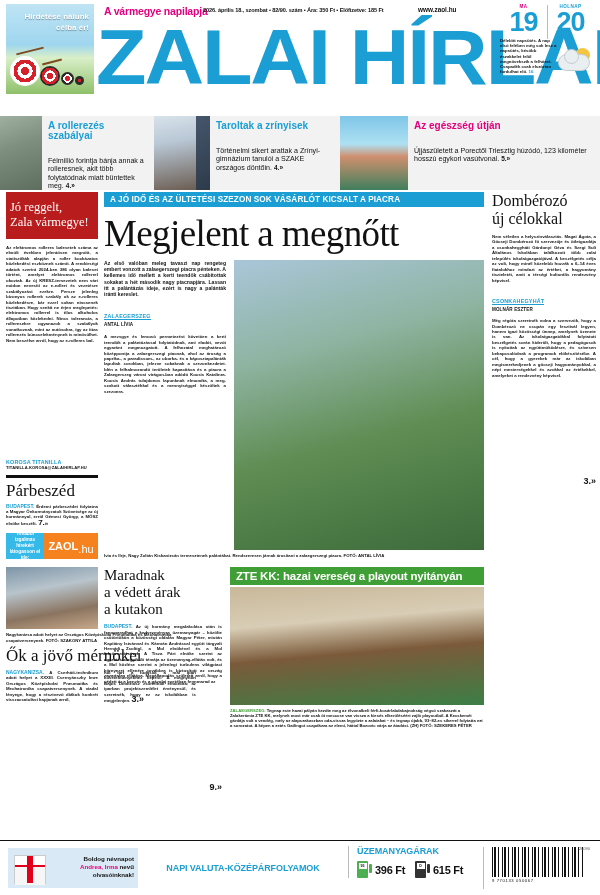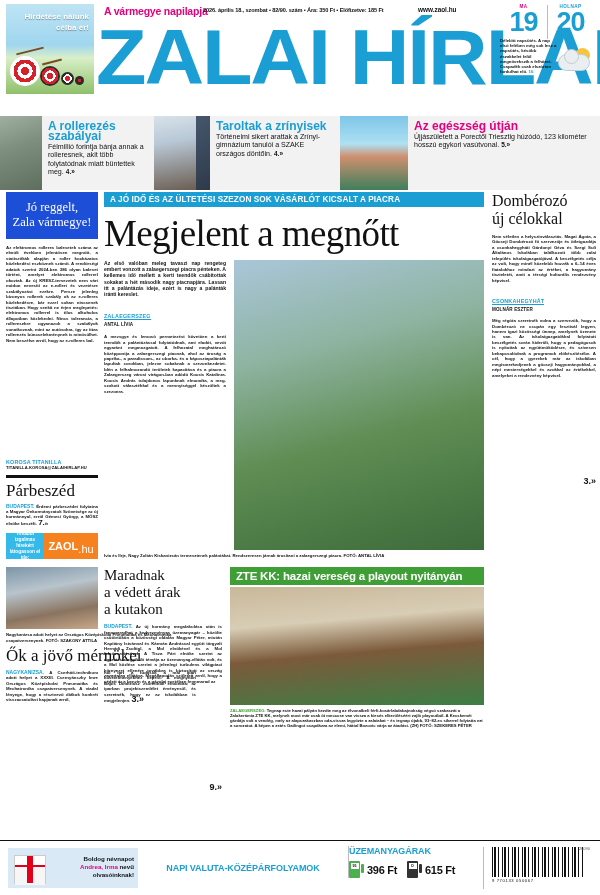--- a/index.html
+++ b/index.html
@@ -64,38 +64,38 @@
   .cloud:before{content:"";position:absolute;left:5px;top:-6px;width:13px;height:13px;background:#e9eef1;border-radius:50%;border:1px solid #c3ccd2;}
 
   
   .promo{position:absolute;left:0;top:116px;width:600px;height:74px;}
   .promo-cell{position:absolute;top:0;height:74px;overflow:hidden;}
   .pc1{left:0;width:196px;}
   .pc2{left:196px;width:196px;}
   .pc3{left:392px;width:208px;}
   .promo-img{position:absolute;top:0;height:74px;}
   .promo-txtwrap{position:absolute;top:0;height:74px;background:#f2f2f2;padding:5px 5px 0 6px;box-sizing:border-box;}
-  .promo-title{font-weight:bold;font-size:12px;line-height:10px;margin-bottom:2px;}
+  .promo-title{font-weight:bold;font-size:10px;line-height:10px;margin-bottom:16px;}
   .promo-body{font-size:7.1px;line-height:8.4px;color:#111;}
   .pg{font-weight:bold;font-size:6.5px;}
 
   
   .ph{position:absolute;background-size:cover;}
   .ph-road{background:linear-gradient(160deg,#9fb0a0 0%,#7e8f7f 40%,#5d6d5e 100%);}
   .ph-team{background:linear-gradient(170deg,#d8e2ea 0%,#b9c8d6 35%,#6b5d52 100%);}
   .ph-port{background:linear-gradient(180deg,#7fc6e8 0%,#aee0f2 38%,#cf8f6e 55%,#3f7f5c 100%);}
   .ph-man{background:linear-gradient(150deg,#46566b 0%,#2d3a4a 100%);}
 
   
   .grid{position:absolute;left:0;top:192px;width:600px;}
   .col-l{position:absolute;left:6px;top:0;width:92px;}
   .col-m{position:absolute;left:104px;top:0;width:380px;}
   .col-r{position:absolute;left:492px;top:0;width:104px;}
 
-  .greet{background:#1d4ed8;color:#fff;text-align:center;
+  .greet{background:#b91c1c;color:#fff;
     font-family:"Liberation Serif", serif;font-size:12.5px;line-height:15px;
     padding:8px 4px 9px;}
   .body-txt{font-size:4.35px;line-height:5.45px;text-align:justify;font-weight:bold;color:#111;}
   .byline-cat{color:#1a9ed4;font-weight:bold;font-size:5.4px;letter-spacing:.2px;}
   .byline-name{font-weight:bold;font-size:4.6px;letter-spacing:.1px;}
   .hdr-rule{height:2.5px;background:#111;margin:5px 0 3px;}
 
   .art-title{font-family:"Liberation Serif", serif;font-size:17px;line-height:19px;font-weight:normal;}
   .dateline{color:#1a9ed4;font-weight:bold;font-size:5px;}
 
@@ -129,21 +129,21 @@
   .gift:after{content:"";position:absolute;left:12px;top:0;width:6px;height:27px;background:#e2001a;}
   .nd-txt{position:absolute;left:42px;top:7px;font-size:6.2px;line-height:8px;font-weight:bold;text-align:right;width:84px;}
   .fx{position:absolute;left:148px;top:22px;width:190px;}
   .fx-title{color:#1a9ed4;font-weight:bold;font-size:9px;text-align:center;letter-spacing:-.1px;}
   .fx-row{display:flex;margin-top:2px;}
   .fx-cell{flex:1;text-align:center;border-left:1px solid #bbb;}
   .fx-cell:first-child{border-left:none;}
   .fx-lbl{font-size:5.6px;font-weight:bold;letter-spacing:-.1px;}
   .fx-val{font-size:13px;font-weight:bold;letter-spacing:-.5px;margin-top:1px;}
   .fx-val span{color:#1a9ed4;font-size:10px;font-weight:normal;}
-  .fuel{position:absolute;left:348px;top:5px;width:135px;border-left:1px solid #bbb;padding-left:0;}
+  .fuel{position:absolute;left:348px;top:5px;width:135px;border-left:1px solid #bbb;padding-left:8px;}
   .fuel-title{color:#1a9ed4;font-weight:bold;font-size:9px;letter-spacing:-.1px;}
   .fuel-row{display:flex;align-items:center;margin-top:5px;}
   .pump{width:15px;height:17px;position:relative;margin-right:3px;}
   .pump b{position:absolute;left:0;top:0;width:11px;height:17px;border-radius:1px;display:block;}
   .pump i{position:absolute;right:0;top:3px;width:3px;height:9px;border-radius:1px;display:block;}
   .pump em{position:absolute;left:1.5px;top:2px;width:8px;height:6px;background:#fff;display:block;font-style:normal;
     font-size:3.6px;font-weight:bold;text-align:center;line-height:6px;color:#111;}
   .fuel-val{font-size:11px;font-weight:bold;margin-right:10px;letter-spacing:-.3px;}
   .barcode{position:absolute;right:8px;top:6px;width:100px;height:42px;border-left:1px solid #bbb;padding-left:8px;}
   .bars{height:30px;width:92px;background:repeating-linear-gradient(90deg,#111 0 1px,#fff 1px 2px,#111 2px 4px,#fff 4px 6px,#111 6px 7px,#fff 7px 10px);}

